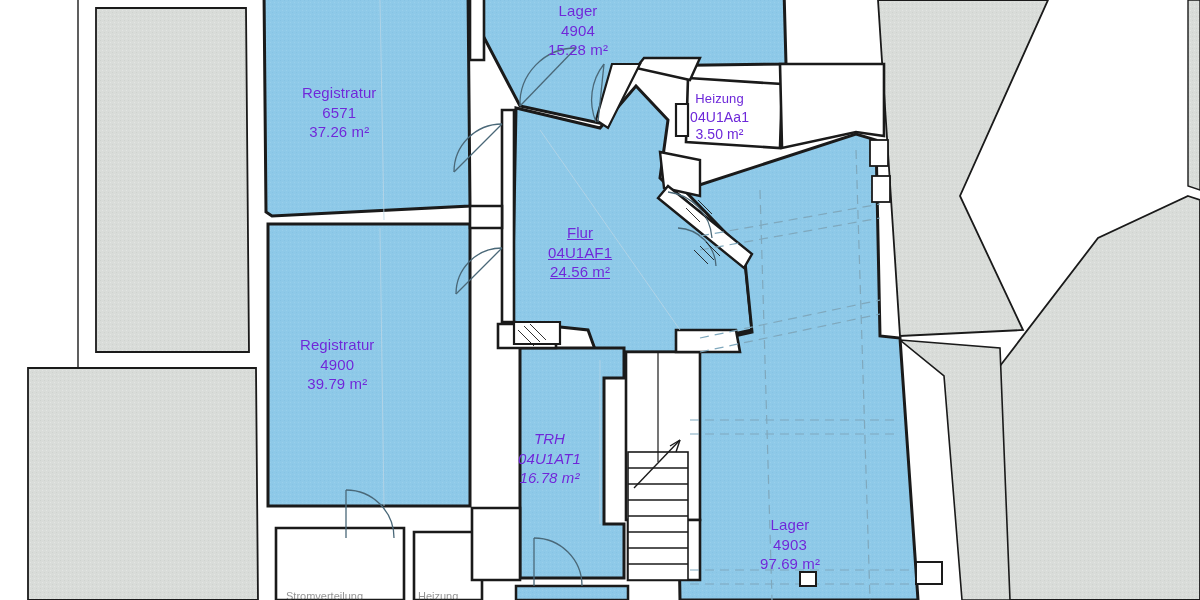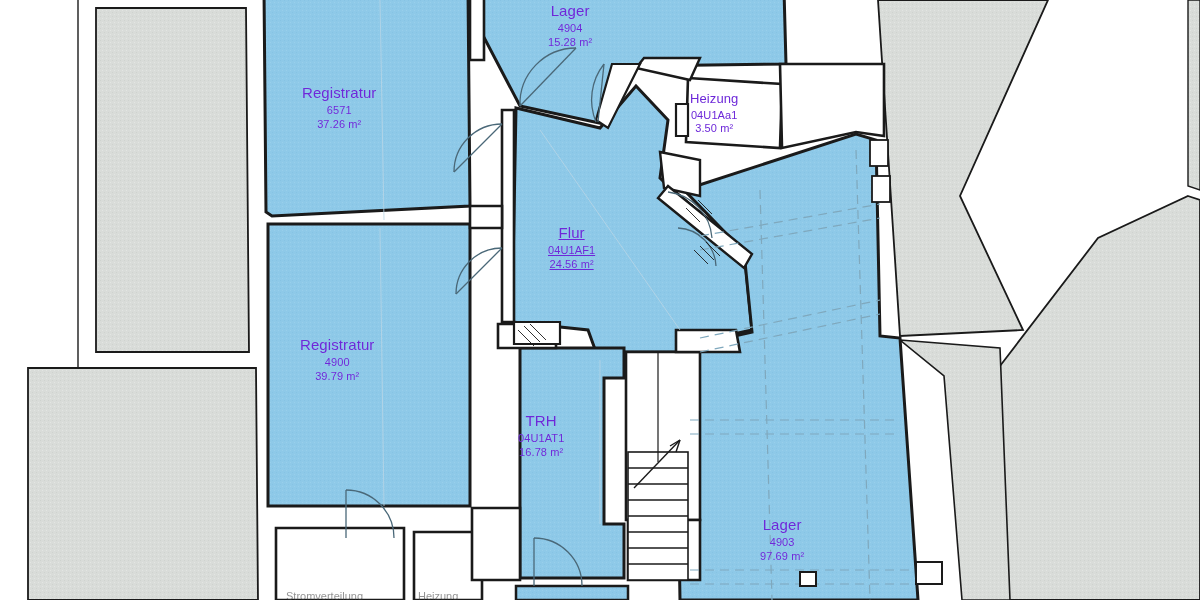--- a/index.html
+++ b/index.html
@@ -23,26 +23,26 @@
     pointer-events:none;
     text-shadow:0 0 1px rgba(255,255,255,0.20);
   }
   .room-label .rl-name{
     font-size:15px;
     letter-spacing:.1px;
     margin-bottom:2px;
   }
   .room-label .rl-code,
   .room-label .rl-area{
-    font-size:11px;
+    font-size:15px;
     letter-spacing:.1px;
   }
   .room-label.small .rl-name{font-size:13px;}
   .room-label.small .rl-code,
-  .room-label.small .rl-area{font-size:11px;}
+  .room-label.small .rl-area{font-size:14px;}
 
   .clipped-label{
     position:absolute;
     font-size:11px;
     color:#3a3a3a;
     white-space:nowrap;
     pointer-events:none;
     opacity:.55;
   }
 </style>
@@ -216,21 +216,21 @@
     <div class="rl-code">04U1AF1</div>
     <div class="rl-area">24.56 m²</div>
   </div>
 
   <div class="room-label" style="left:300px;top:336px;">
     <div class="rl-name">Registratur</div>
     <div class="rl-code">4900</div>
     <div class="rl-area">39.79 m²</div>
   </div>
 
-  <div class="room-label" style="left:518px;top:412px;">
+  <div class="room-label" style="left:518px;top:430px;font-style:italic;">
     <div class="rl-name">TRH</div>
     <div class="rl-code">04U1AT1</div>
     <div class="rl-area">16.78 m²</div>
   </div>
 
   <div class="room-label" style="left:760px;top:516px;">
     <div class="rl-name">Lager</div>
     <div class="rl-code">4903</div>
     <div class="rl-area">97.69 m²</div>
   </div>

